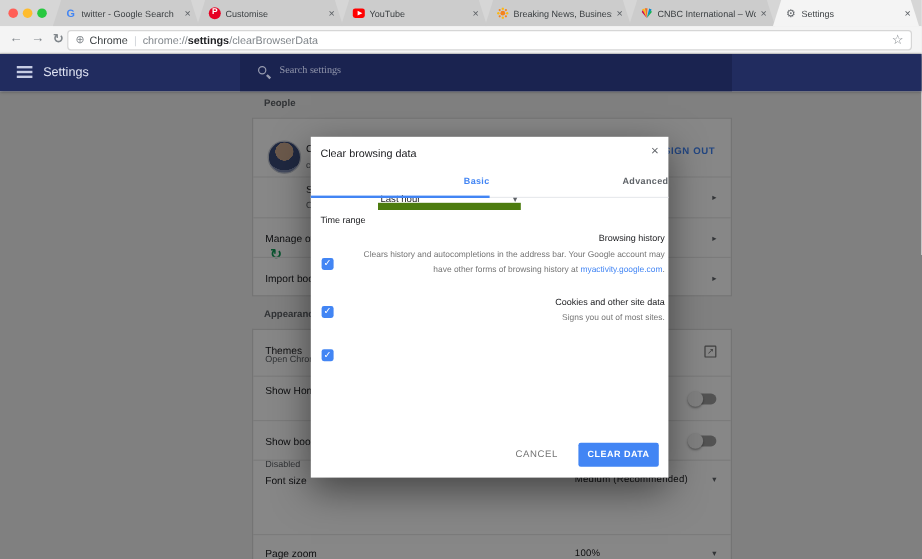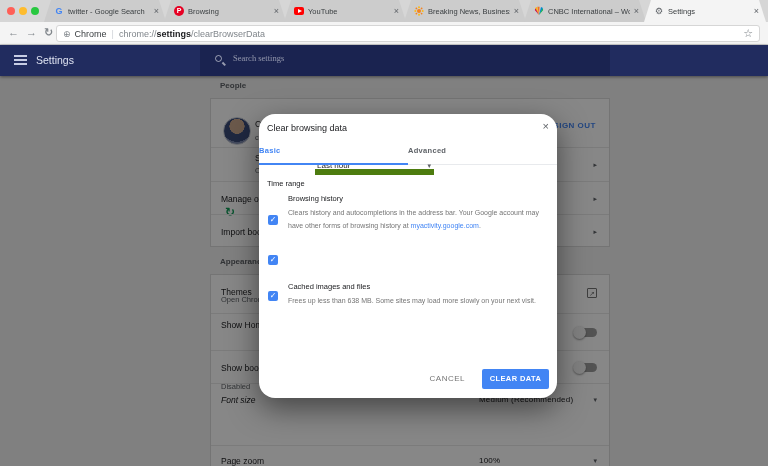--- a/index.html
+++ b/index.html
@@ -78,37 +78,37 @@
   #sync-icon { position:absolute; left:14px; top:57px; font-size:12px; font-weight:bold; color:#0f9d58; }
   .toggle { position:absolute; right:12px; width:22px; height:9px; border-radius:5px; background:#9e9e9e; }
   .toggle:after { content:""; position:absolute; left:-2px; top:-2px; width:13px; height:13px;
     border-radius:50%; background:#f1f1f1; box-shadow:0 1px 2px rgba(0,0,0,0.4); }
   .extlink { position:absolute; right:12px; width:10px; height:10px; border:1px solid #757575;
     border-radius:1px; font-size:7px; color:#757575; text-align:center; line-height:9px; }
 
   
   #scrim { position:absolute; left:0; top:0; width:768px; height:390px; background:rgba(0,0,0,0.47); z-index:5; }
   #dialog { position:absolute; left:259px; top:38px; width:298px; height:284px; background:#fff;
-    border-radius:16px; box-shadow:0 10px 30px rgba(0,0,0,0.5); z-index:10; }
+    border-radius:0; box-shadow:0 10px 30px rgba(0,0,0,0.5); z-index:10; }
   #dlg-title { position:absolute; left:8px; top:9px; font-size:9px; color:#202124; }
   #dlg-close { position:absolute; right:8px; top:6px; font-size:11px; color:#5f6368; }
-  .dlg-tab { position:absolute; top:32px; width:149px; text-align:left; font-size:7.5px;
+  .dlg-tab { position:absolute; top:32px; width:149px; text-align:right; font-size:7.5px;
     font-weight:bold; letter-spacing:0.3px; }
   #tab-basic { left:0; color:#4285f4; }
   #tab-advanced { left:149px; color:#5f6368; }
   #tab-underline { position:absolute; left:0; top:49px; width:149px; height:2px; background:#4285f4; z-index:2; }
   #tab-divider { position:absolute; left:0; top:50px; width:298px; height:1px; background:#e8eaed; }
   #tr-label { position:absolute; left:8px; top:65px; font-size:7.5px; color:#202124; }
   #tr-select { position:absolute; left:56px; top:42px; width:119px; height:19px;
     border-bottom:6px solid #4d7c0f; }
   #tr-select .selval { position:absolute; left:2px; top:5px; font-size:8px; color:#202124; }
   #tr-select .dd { position:absolute; right:3px; top:6px; font-size:7px; color:#5f6368; }
   .cb { position:absolute; left:9px; width:10px; height:10px; background:#4285f4; border-radius:2px;
     color:#fff; font-size:8px; line-height:10px; text-align:center; }
-  .ditem { position:absolute; left:29px; width:266px; }
+  .ditem { position:absolute; left:29px; width:266px;text-align:right; }
   .ditem .dt { font-size:7.5px; color:#202124; line-height:10px; margin-bottom:2px; }
   .ditem .dd-desc { font-size:7px; color:#757575; line-height:13px; }
   .ditem .lnk { color:#4285f4; }
   #btn-cancel { position:absolute; right:92px; top:260px; font-size:8px; font-weight:normal;
     letter-spacing:0.5px; color:#757575; }
   #btn-clear { position:absolute; right:8px; top:255px; width:67px; height:20px; background:#4285f4;
     border-radius:2px; color:#fff; font-size:7.5px; font-weight:bold; letter-spacing:0.4px;
     text-align:center; line-height:20px; }
 </style>
 </head>
@@ -119,21 +119,21 @@
   <span class="tl" id="tl-yellow"></span>
   <span class="tl" id="tl-green"></span>
   <div id="tabs">
     <div class="tab">
       <span class="fav fav-google">G</span>
       <span class="title">twitter - Google Search</span>
       <span class="close">×</span>
     </div>
     <div class="tab">
       <span class="fav-pinterest fav">P</span>
-      <span class="title">Browsing</span>
+      <span class="title">Customise</span>
       <span class="close">×</span>
     </div>
     <div class="tab">
       <span class="fav">
           <span class="fav-youtube"></span>
         </span>
       <span class="title">YouTube</span>
       <span class="close">×</span>
     </div>
     <div class="tab">
@@ -237,21 +237,21 @@
     <div class="row divider" style="top:38px; height:37px;">
       <span class="rt abs" style="left:10px; top:6px;">Show Home button</span>
       <span class="rs abs" style="left:10px; top:32px;margin-top:36px;">Disabled</span>
       <span class="toggle" style="top:14px;"></span>
     </div>
     <div class="row divider" style="top:75px; height:33px;">
       <span class="rt abs" style="left:10px; top:12px;">Show bookmarks bar</span>
       <span class="toggle" style="top:12px;"></span>
     </div>
     <div class="row divider" style="top:108px; height:32px;">
-      <span class="rt abs" style="left:10px; top:11px;font-style:italic;">Font size</span>
+      <span class="rt abs" style="left:10px; top:11px;">Font size</span>
       <span class="val" style="top:11px;">Medium (Recommended)</span>
       <span class="dd-arrow" style="top:12px;">▾</span>
     </div>
     <div class="row divider" style="top:170px; height:30px;">
       <span class="rt abs" style="left:10px; top:10px;">Page zoom</span>
       <span class="val" style="top:10px;">100%</span>
       <span class="dd-arrow" style="top:11px;">▾</span>
     </div>
   </div>
 
@@ -272,23 +272,23 @@
       <span class="dd">▾</span>
     </span>
 
     <span class="cb" style="top:101px;">✓</span>
     <div class="ditem" style="top:80px;">
       <div class="dt">Browsing history</div>
       <div class="dd-desc"><span>Clears history and autocompletions in the address bar. Your Google account may have other forms of browsing history at </span><span class="lnk">myactivity.google.com</span><span>.</span></div>
     </div>
 
     <span class="cb" style="top:141px;">✓</span>
+    <div class="ditem" style="top:133px;">
+      <div class="dt">Cookies and other site data</div>
+      <div class="dd-desc">Signs you out of most sites.</div>
+    </div>
 
     <span class="cb" style="top:177px;">✓</span>
-    <div class="ditem" style="top:168px;">
-      <div class="dt">Cached images and files</div>
-      <div class="dd-desc">Frees up less than 638 MB. Some sites may load more slowly on your next visit.</div>
-    </div>
 
     <span id="btn-cancel">CANCEL</span>
     <span id="btn-clear">CLEAR DATA</span>
   </div>
 </div>
 
 </body></html>

